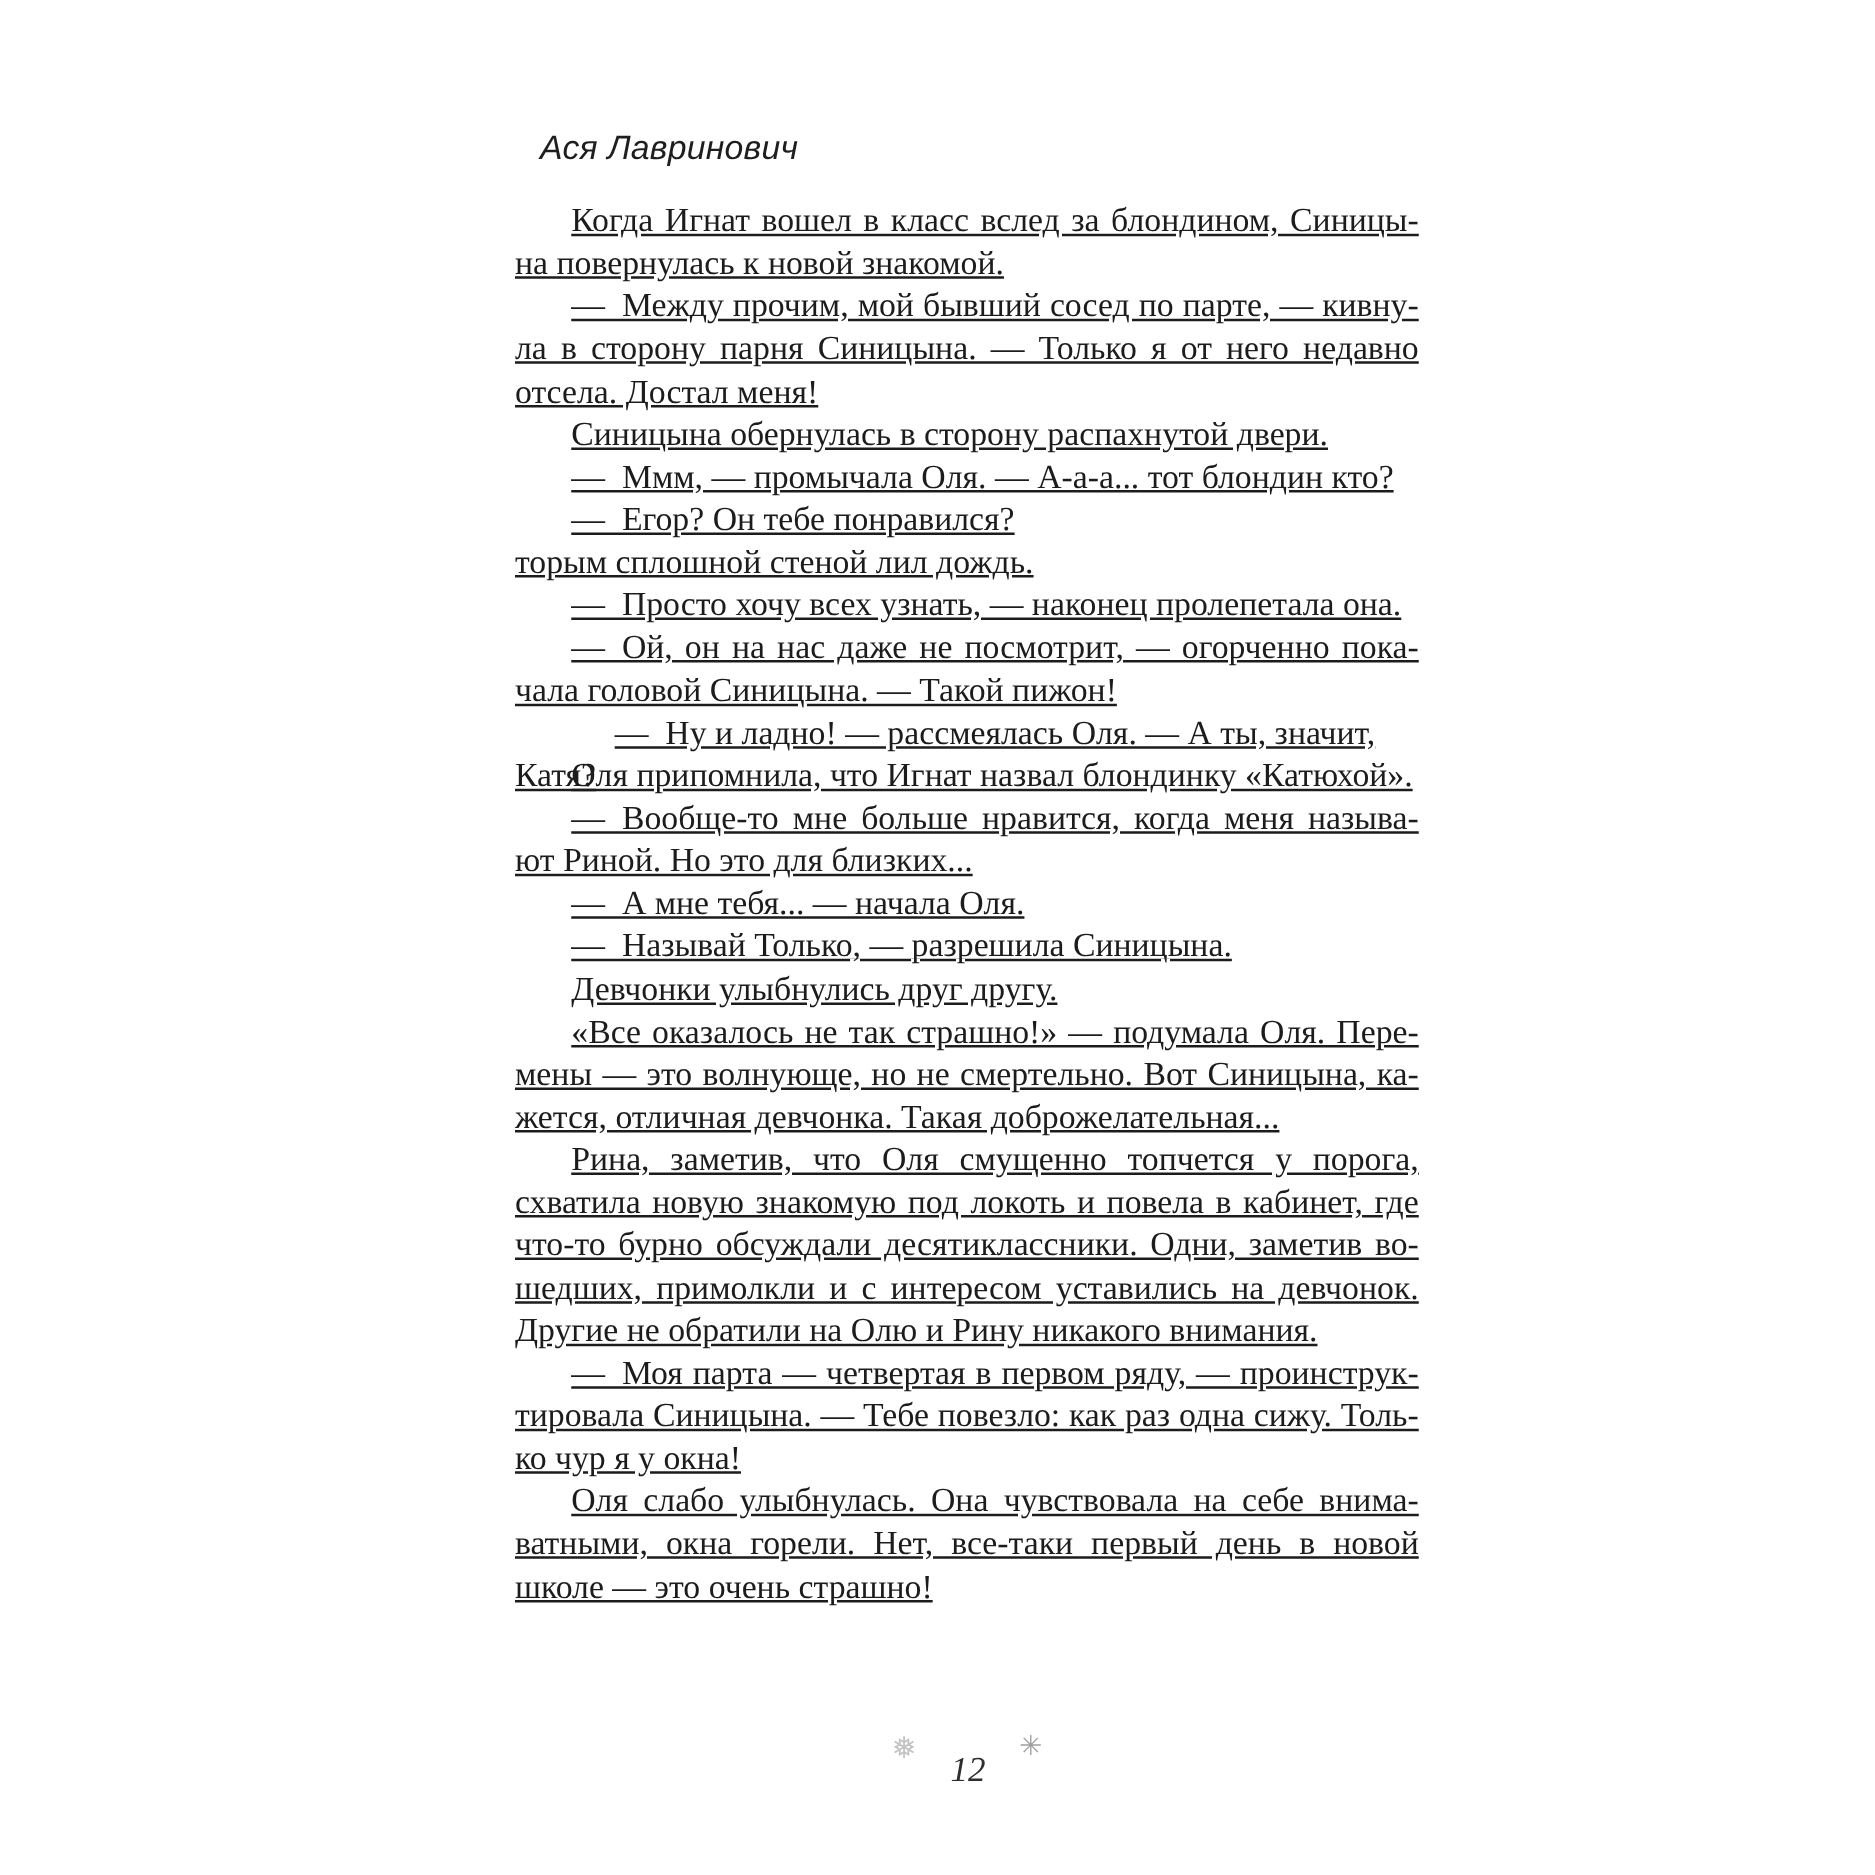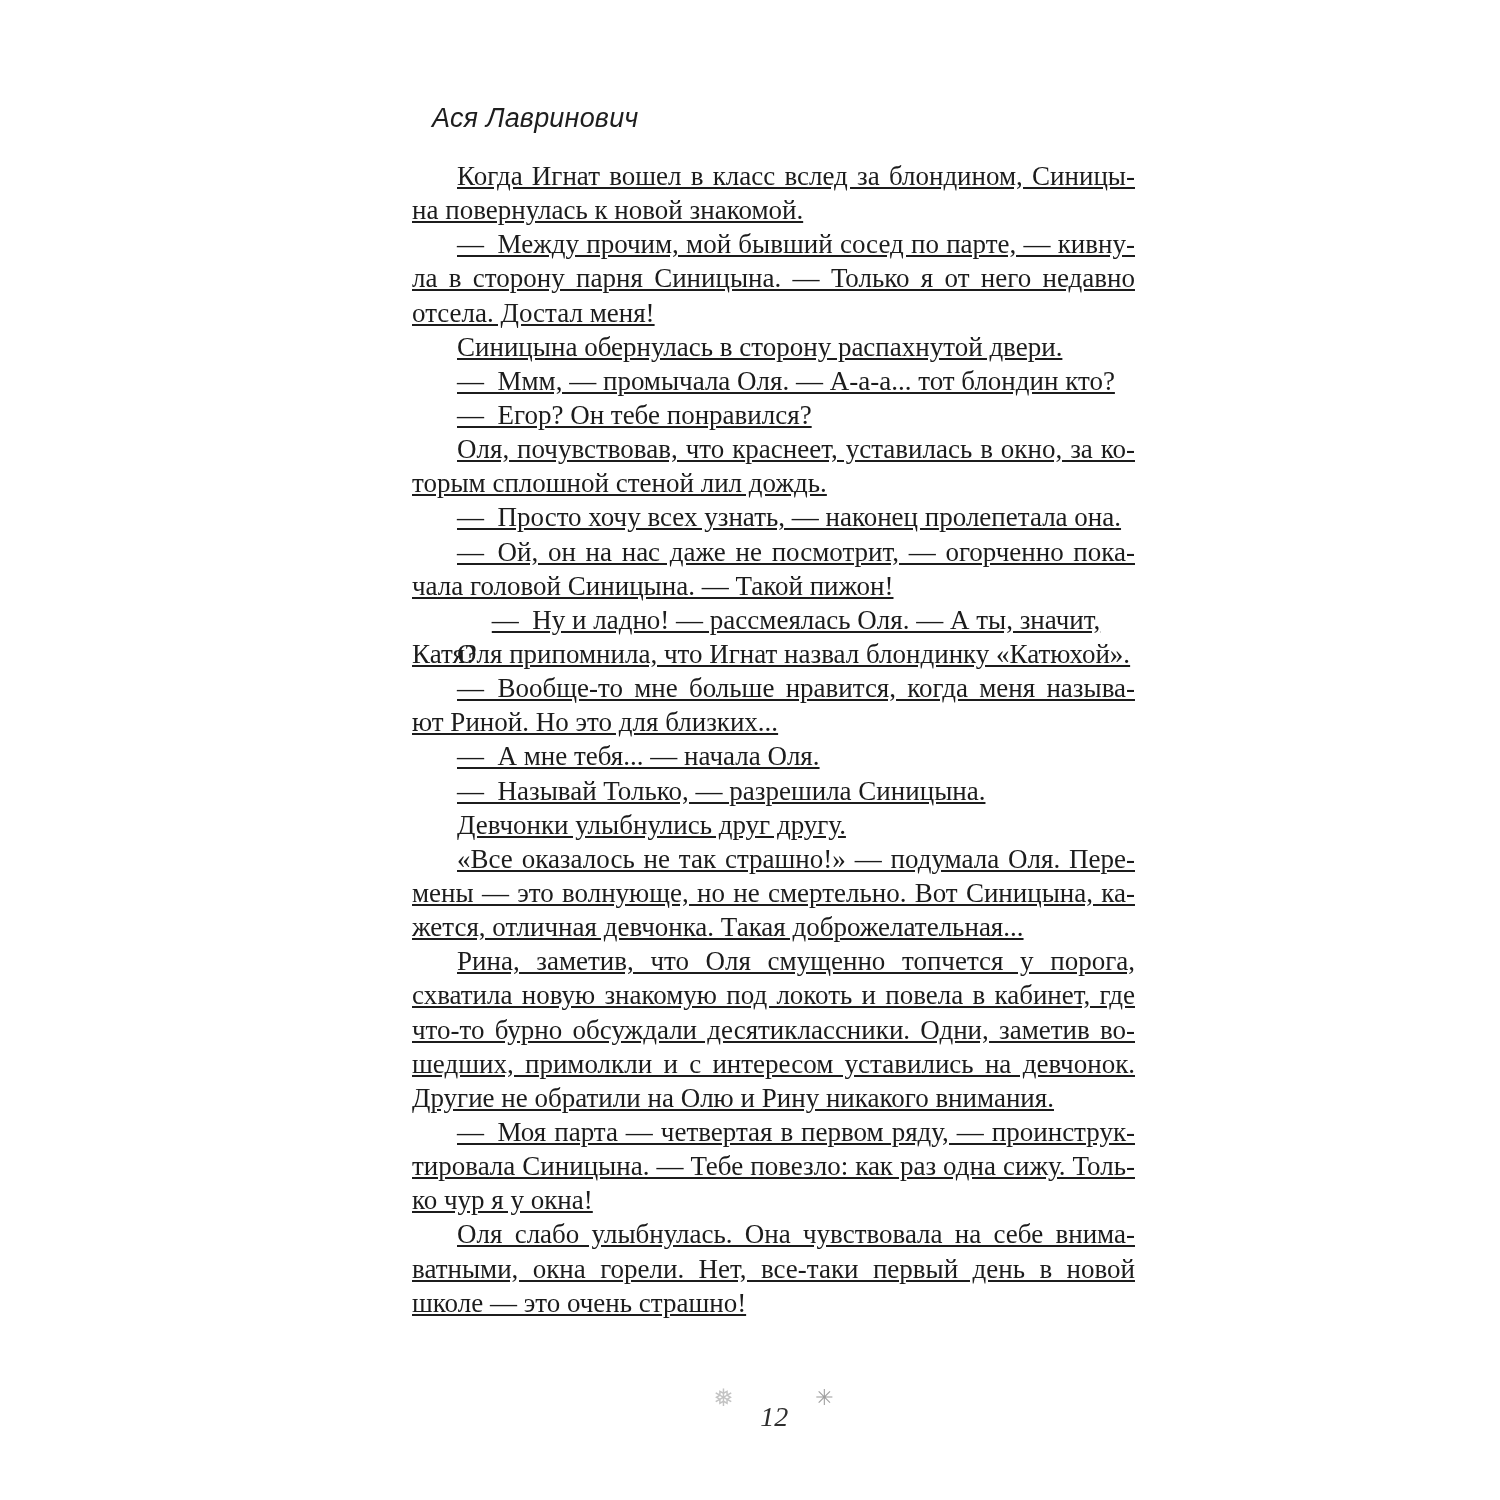--- a/index.html
+++ b/index.html
@@ -82,21 +82,20 @@
 
 <div class="text-block">
     <div class="line first">Когда Игнат вошел в класс вслед за блондином, Синицы-</div>
     <div class="line last">на повернулась к новой знакомой.</div>
     <div class="line first">— Между прочим, мой бывший сосед по парте, — кивну-</div>
     <div class="line">ла в сторону парня Синицына. — Только я от него недавно</div>
     <div class="line last">отсела. Достал меня!</div>
     <div class="line first last">Синицына обернулась в сторону распахнутой двери.</div>
     <div class="line first last">— Ммм, — промычала Оля. — А-а-а... тот блондин кто?</div>
     <div class="line first last">— Егор? Он тебе понравился?</div>
-    <div class="line first">Оля, почувствовав, что краснеет, уставилась в окно, за ко-</div>
     <div class="line last">торым сплошной стеной лил дождь.</div>
     <div class="line first last">— Просто хочу всех узнать, — наконец пролепетала она.</div>
     <div class="line first">— Ой, он на нас даже не посмотрит, — огорченно пока-</div>
     <div class="line last">чала головой Синицына. — Такой пижон!</div>
     <div class="line first last">— Ну и ладно! — рассмеялась Оля. — А ты, значит, Катя?</div>
     <div class="line first last">Оля припомнила, что Игнат назвал блондинку «Катюхой».</div>
     <div class="line first">— Вообще-то мне больше нравится, когда меня называ-</div>
     <div class="line last">ют Риной. Но это для близких...</div>
     <div class="line first last">— А мне тебя... — начала Оля.</div>
     <div class="line first last">— Называй Только, — разрешила Синицына.</div>

